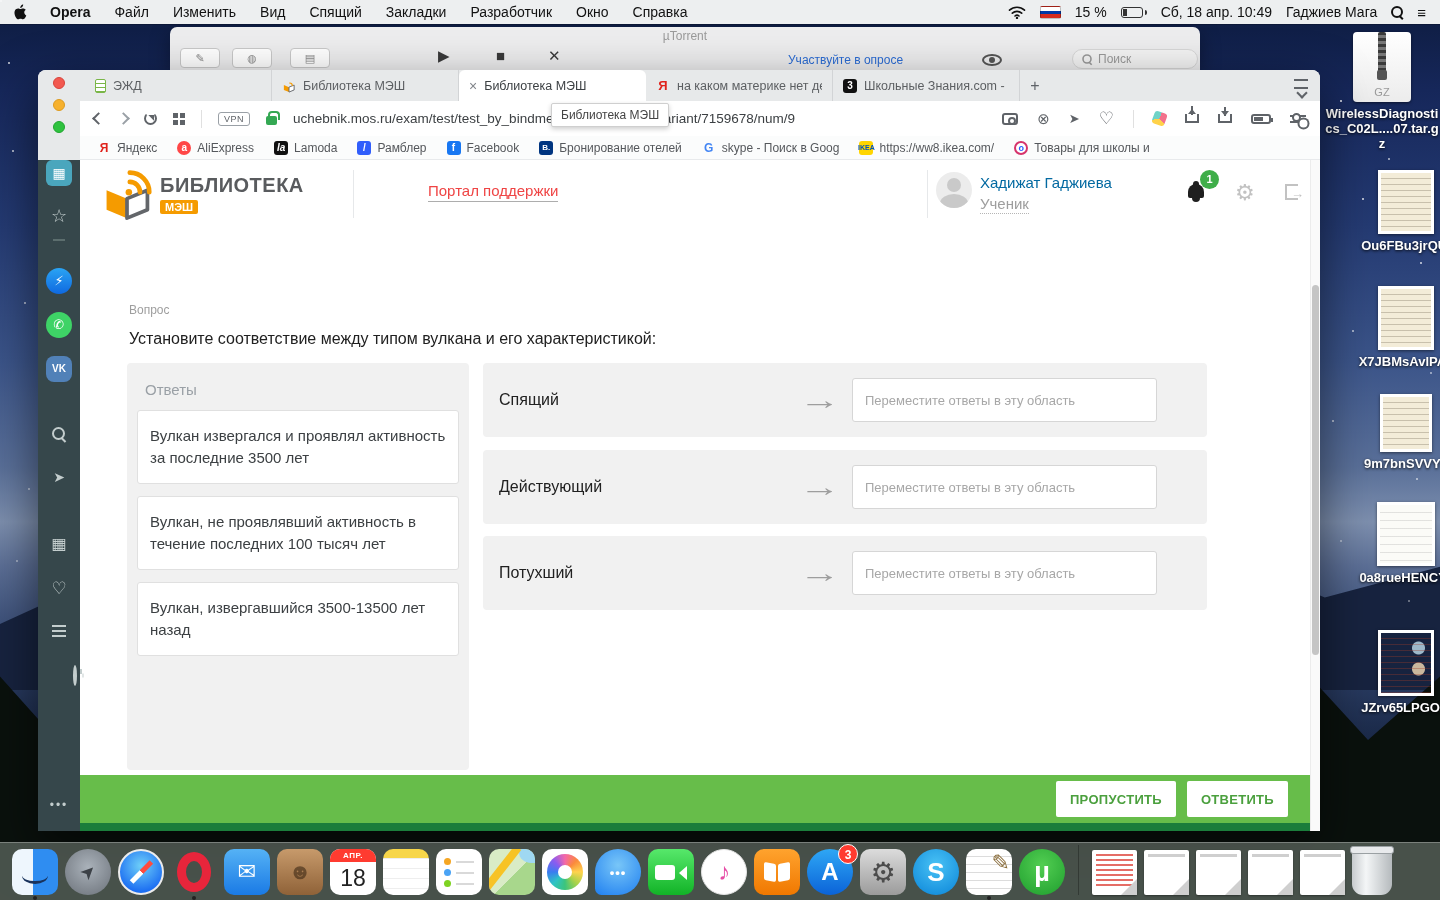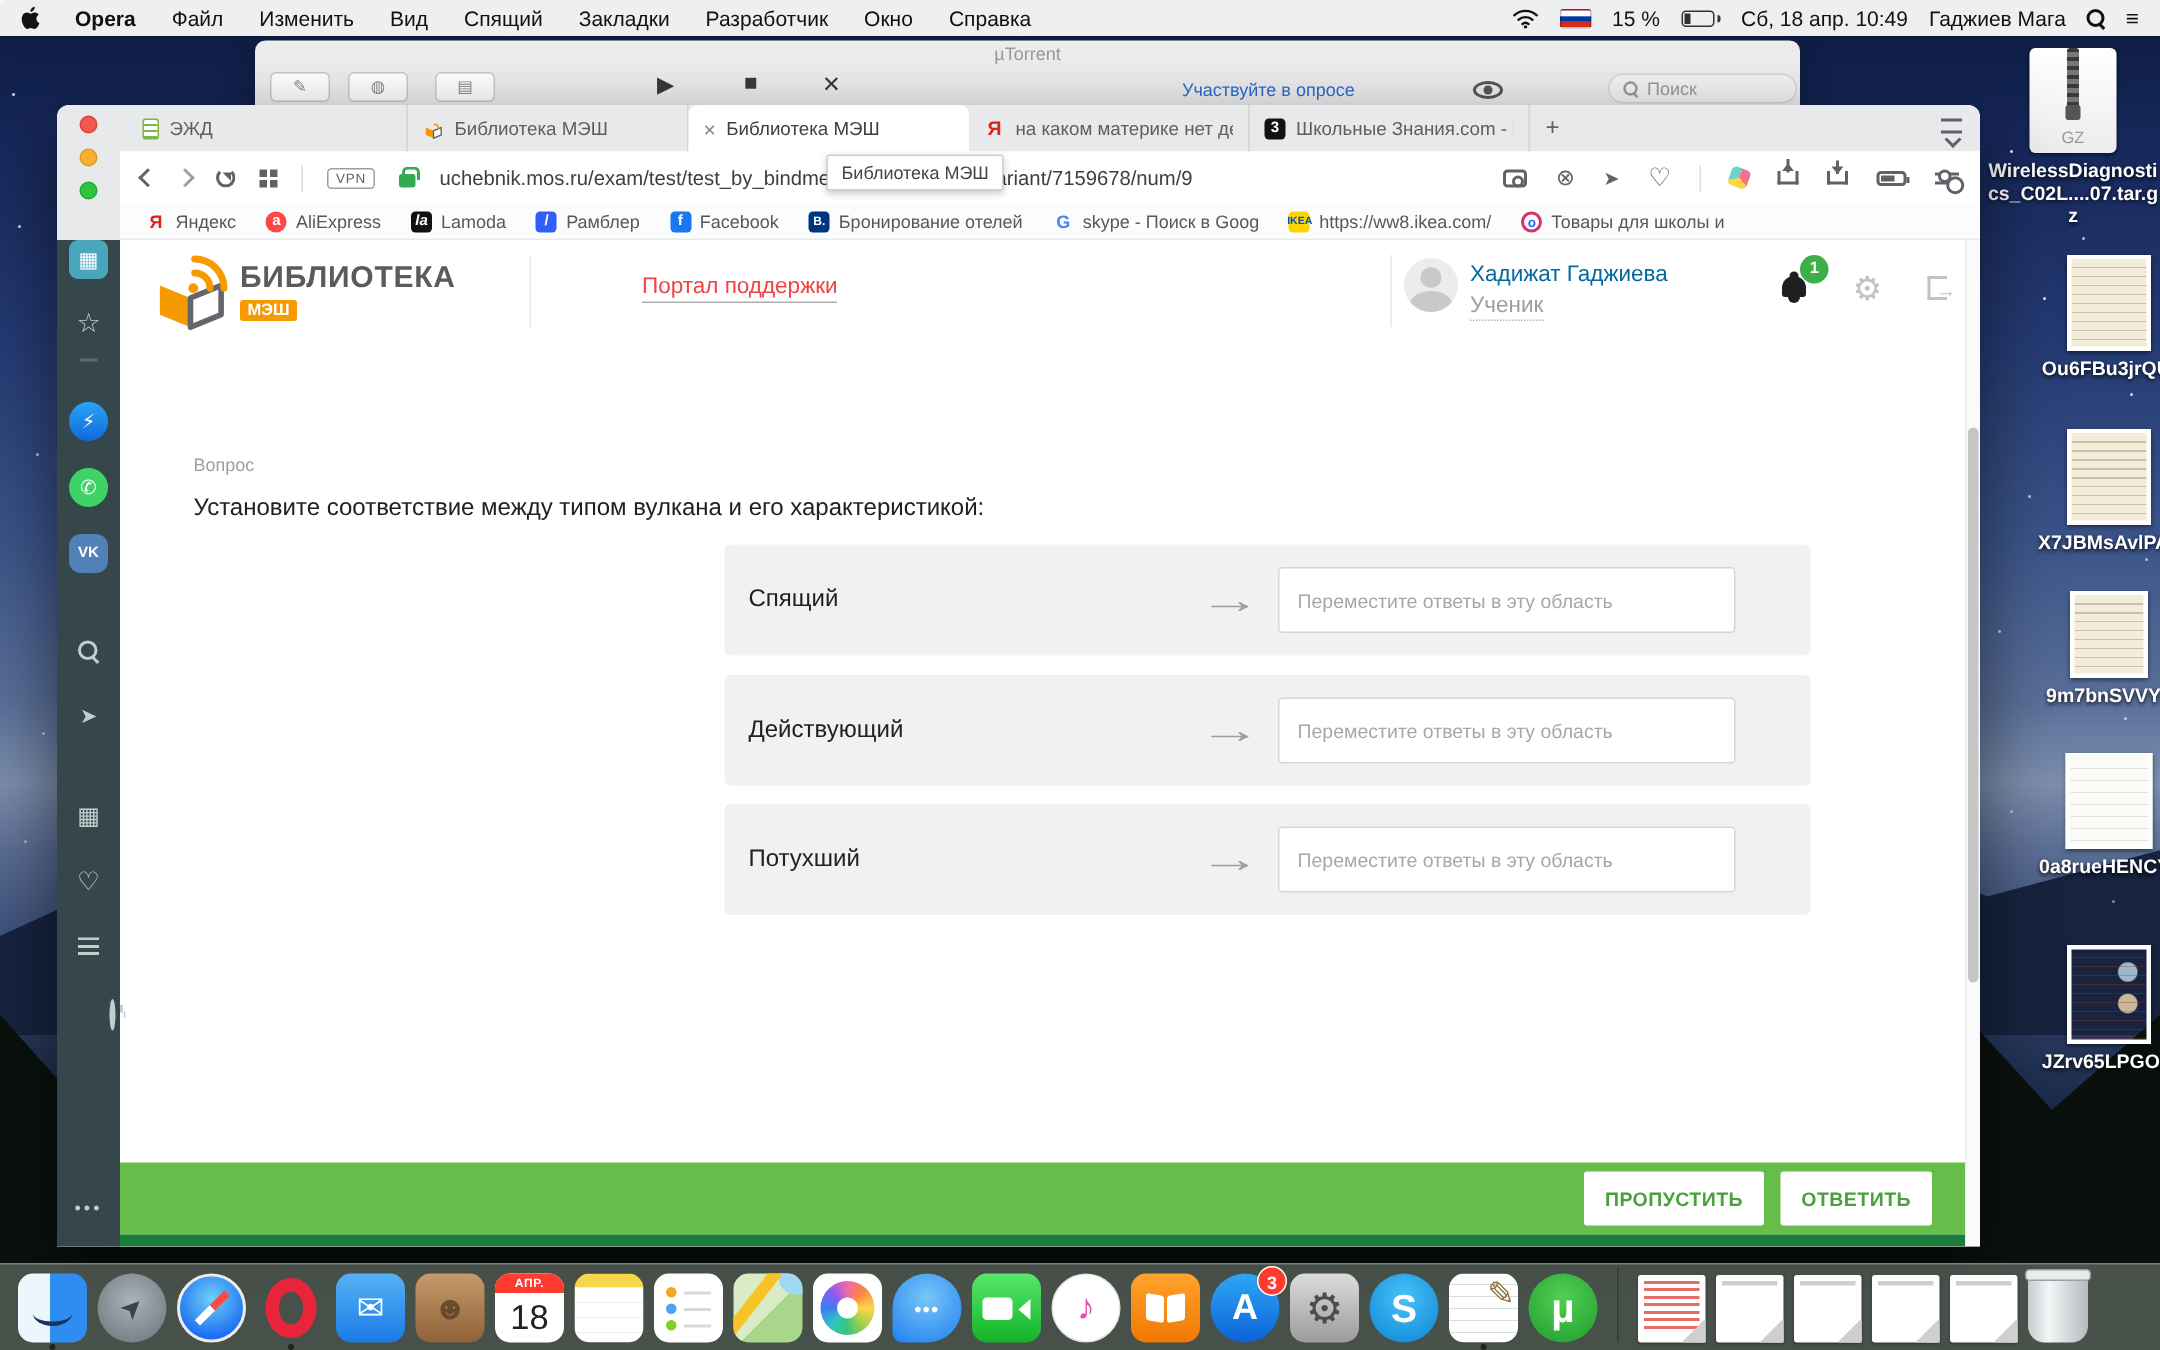--- a/index.html
+++ b/index.html
@@ -446,20 +446,26 @@
       <span class="bell"></span>
       <span class="nbadge">1</span>
       <span class="gear">⚙</span>
       <span class="exit"></span>
     </div>
 
 
     <div class="qlabel">Вопрос</div>
     <div class="qtext">Установите соответствие между типом вулкана и его характеристикой:</div>
 
+    <div class="apanel">
+      <div class="atitle">Ответы</div>
+      <div class="acard" style="top:47px">Вулкан извергался и проявлял активность за последние 3500 лет</div>
+      <div class="acard" style="top:133px">Вулкан, не проявлявший активность в течение последних 100 тысяч лет</div>
+      <div class="acard" style="top:219px">Вулкан, извергавшийся 3500-13500 лет назад</div>
+    </div>
 
     <div class="mrow" style="top:203px">
       <span class="term">Спящий</span>
       <span class="marrow">→</span>
       <input readonly="" placeholder="Переместите ответы в эту область" style="">
     </div>
     <div class="mrow" style="top:290px">
       <span class="term">Действующий</span>
       <span class="marrow">→</span>
       <input readonly="" placeholder="Переместите ответы в эту область" style="">

